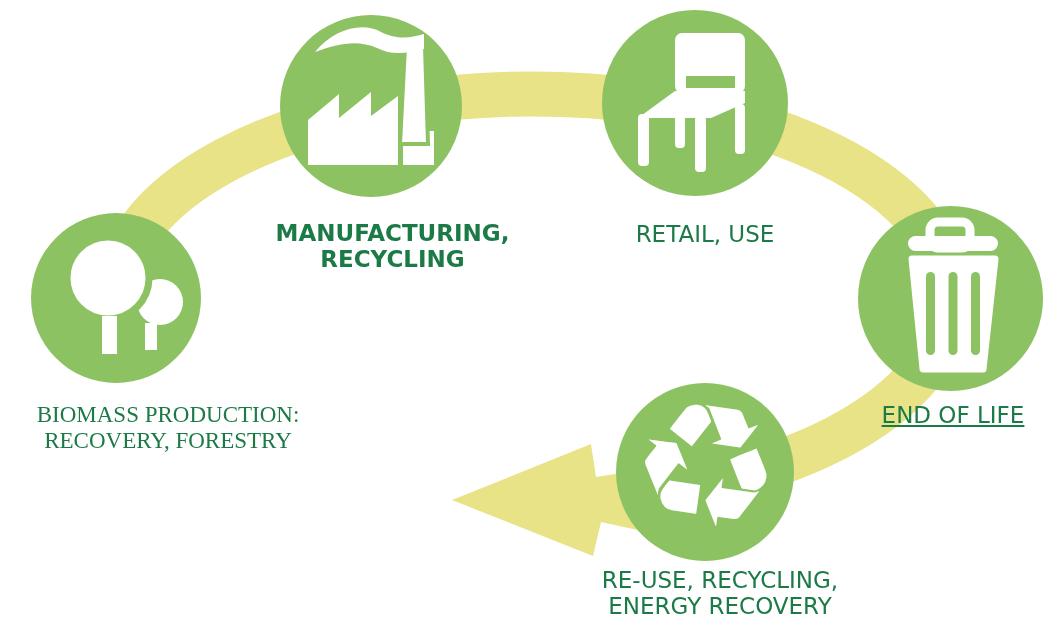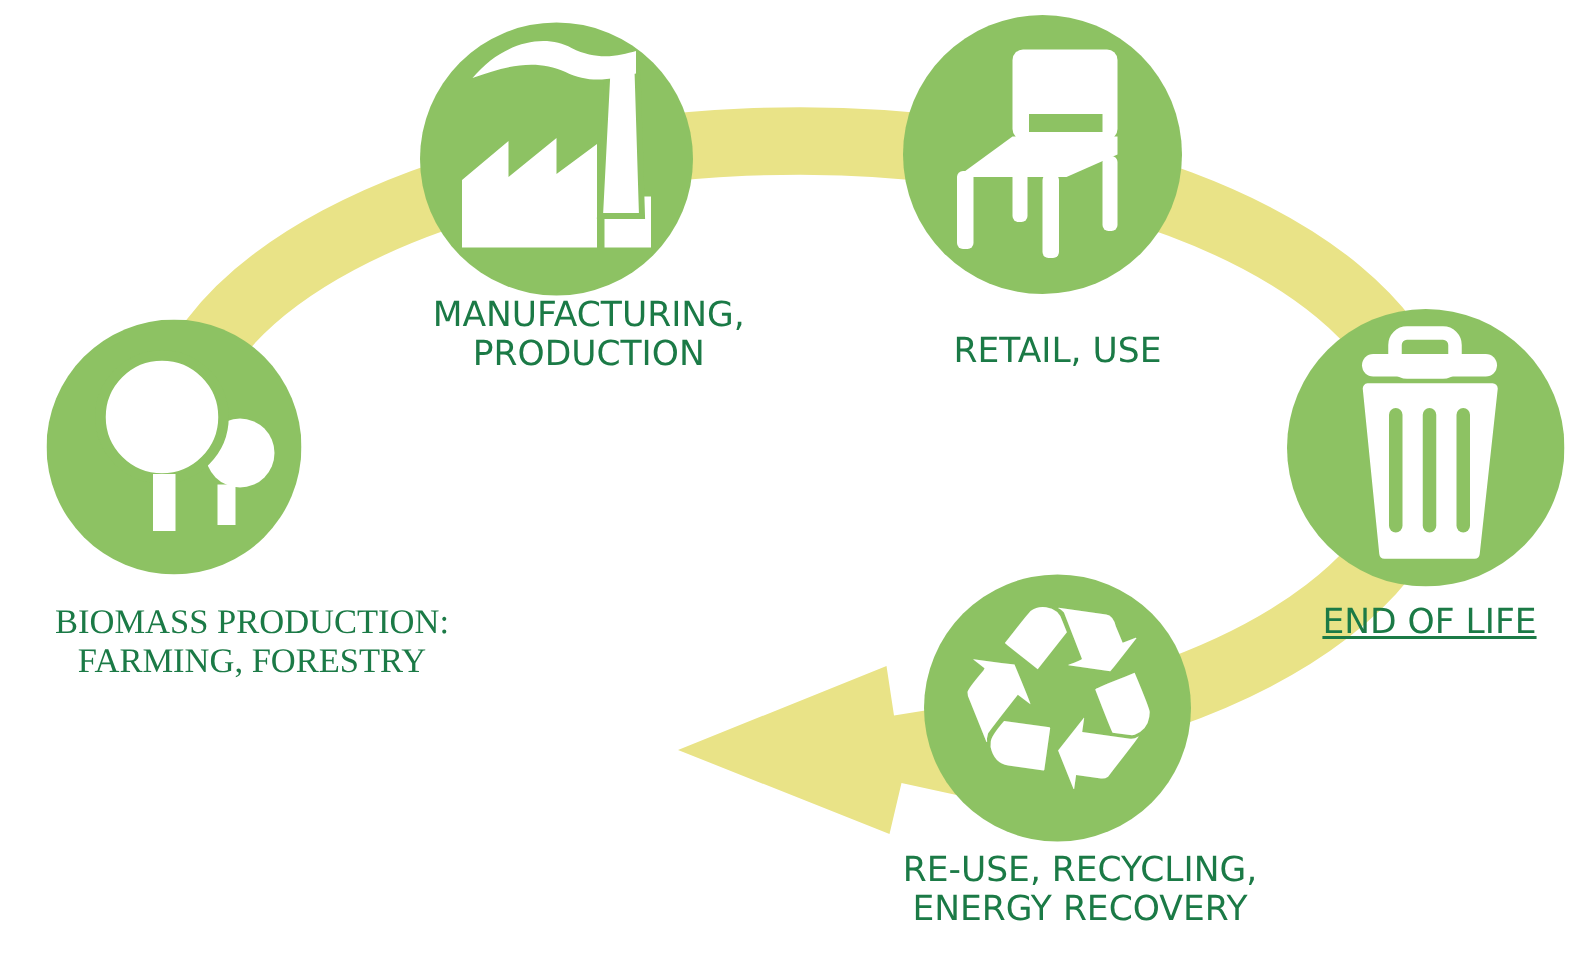--- a/index.html
+++ b/index.html
@@ -91,26 +91,26 @@
     <rect class="fill-green" x="90.5" y="66" width="9" height="83" rx="4.5"></rect>
     <rect class="fill-green" x="113" y="66" width="9" height="83" rx="4.5"></rect>
   </svg>
 
   <div class="recycle-circle" style="left:616px;top:383px;">
     <span class="recycle-glyph">♻</span>
   </div>
 
   <div class="label" style="left:0px;top:402px;width:336px;font-family:Liberation Serif, serif;">
     <div>BIOMASS PRODUCTION:</div>
-    <div>FARMING, FORESTRY</div>
+    <div>RECOVERY, FORESTRY</div>
   </div>
 
-  <div class="label" style="left:250px;top:197px;width:285px;">
+  <div class="label" style="left:250px;top:220px;width:285px;font-weight:bold;">
     <div>MANUFACTURING,</div>
-    <div>PRODUCTION</div>
+    <div>RECYCLING</div>
   </div>
 
   <div class="label" style="left:600px;top:221px;width:210px;text-align:center;">
     <div>RETAIL, USE</div>
   </div>
 
   <div class="label" style="left:845px;top:402px;width:216px;text-decoration:underline;">
     <div>END OF LIFE</div>
   </div>
 

